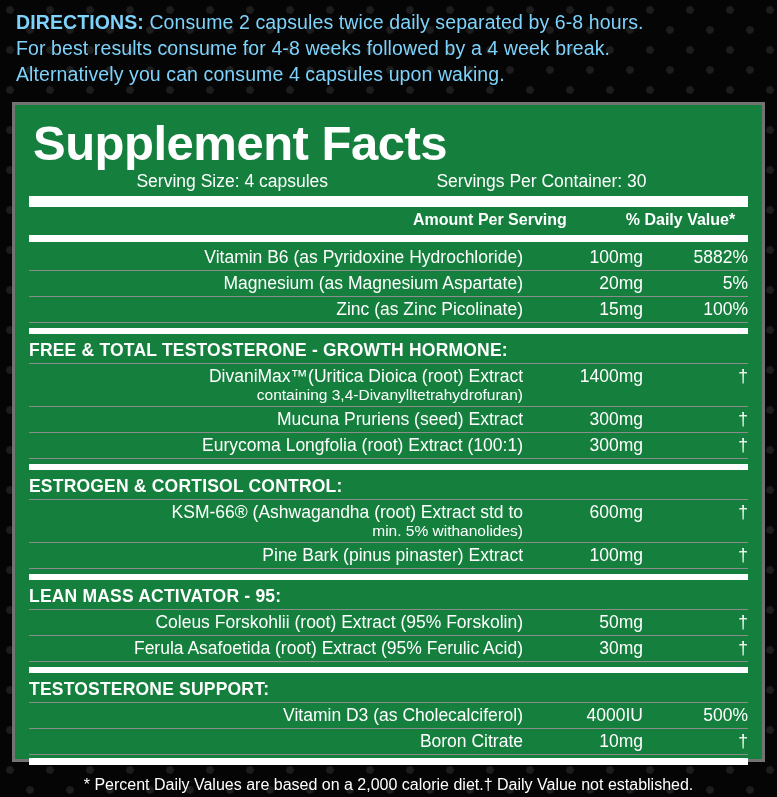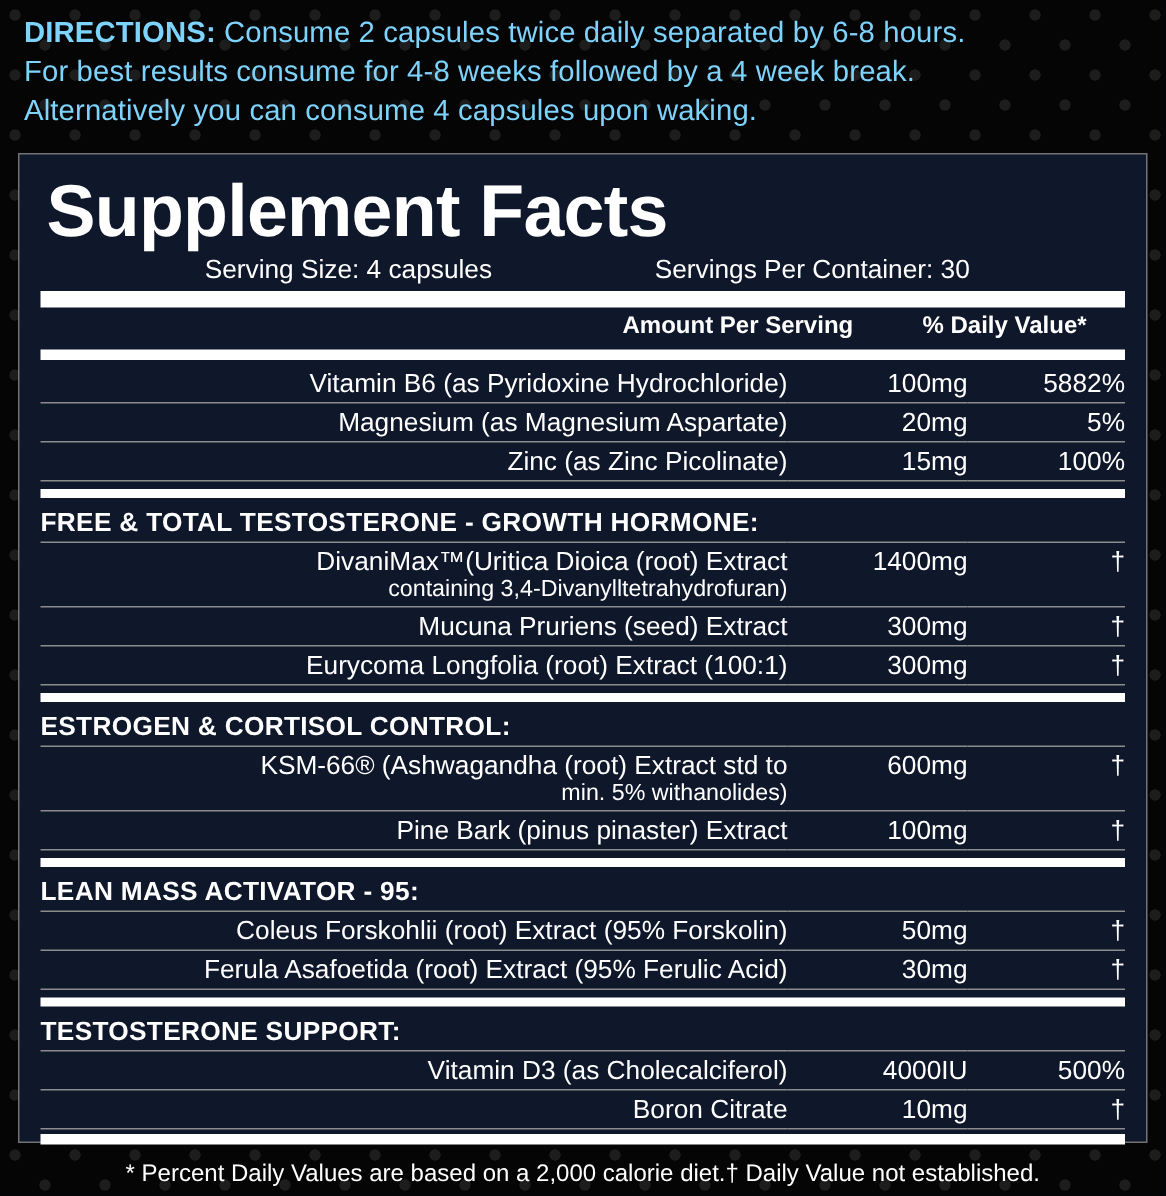--- a/index.html
+++ b/index.html
@@ -38,22 +38,22 @@
     letter-spacing: 0.1px;
     color: #7dd3fc;
   }
   .directions .lbl {
     font-weight: bold;
   }
 
   
   .panel {
     margin: 6px 12px 10px 12px;
-    border: 1px solid #737373;
-    background: #0f172a;
+    border: 3px solid #737373;
+    background: #15803d;
     padding: 10px 14px 10px 14px;
     box-sizing: border-box;
     height: 660px;
   }
 
   .sf-title {
     font-size: 49px;
     font-weight: bold;
     letter-spacing: -0.5px;
     line-height: 1.02;
@@ -80,21 +80,21 @@
   }
 
   .hdr-row {
     display: flex;
     justify-content: flex-end;
     font-size: 16px;
     font-weight: bold;
     padding: 4px 0 3px 0;
   }
   .hdr-row .amt { width: 200px; text-align: left; }
-  .hdr-row .dv  { width: 135px; text-align: left; }
+  .hdr-row .dv  { width: 135px; text-align: center; }
 
   table.facts {
     width: 100%;
     border-collapse: collapse;
     font-size: 17.5px;
   }
   table.facts td {
     padding: 2px 0 2px 0;
     vertical-align: top;
   }

